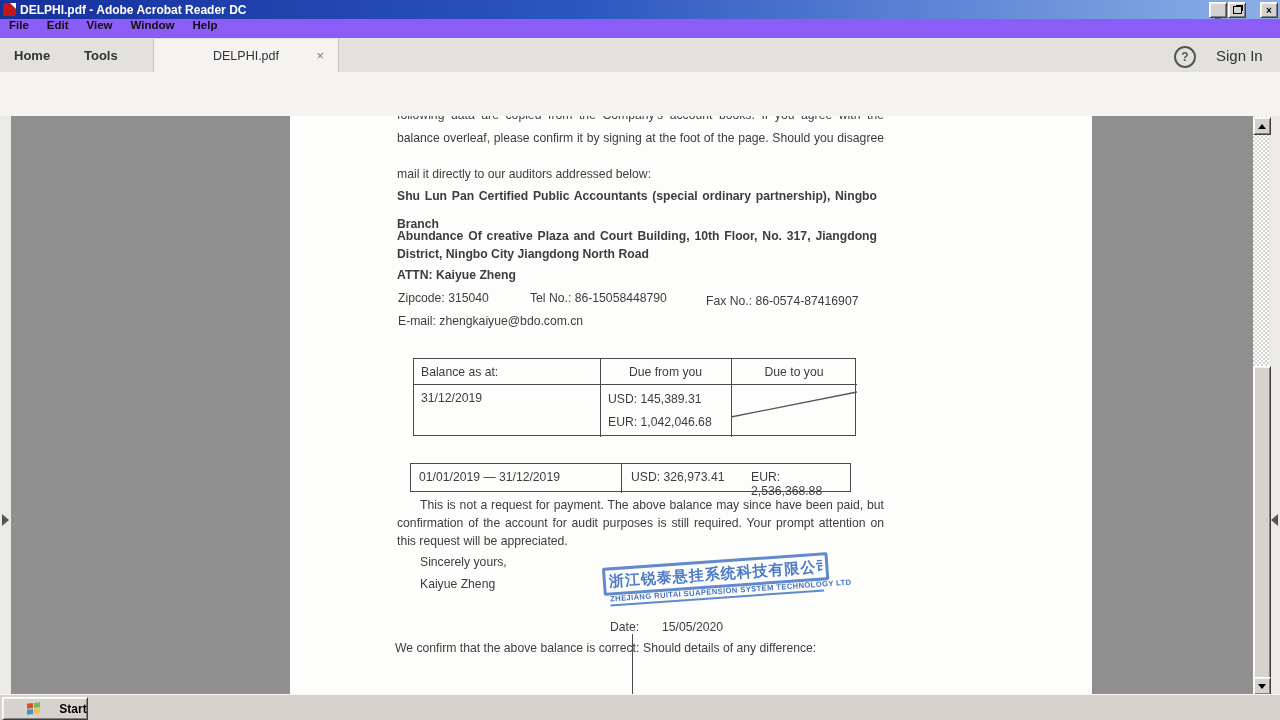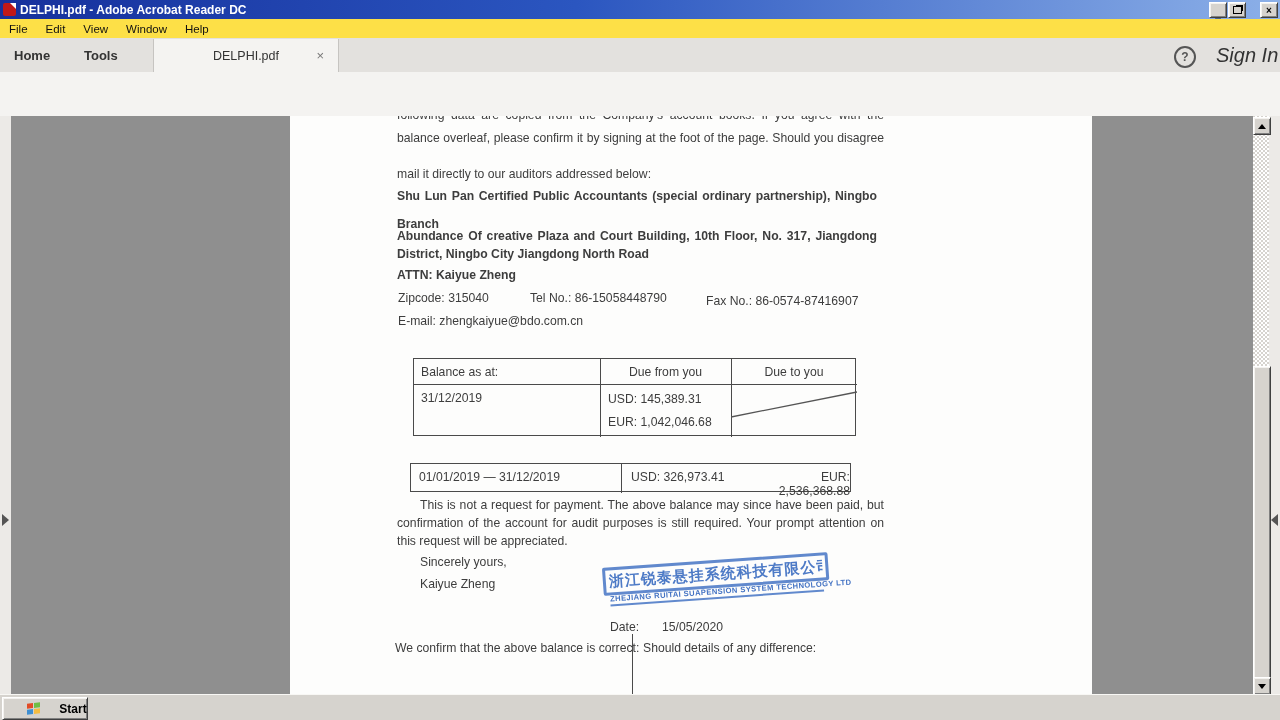--- a/index.html
+++ b/index.html
@@ -8,22 +8,22 @@
   
   #titlebar{left:0;top:0;width:1280px;height:19px;
     background:linear-gradient(90deg,#16309c 0%,#2b56c0 45%,#8cb0e8 100%);
     color:#fff;font-weight:bold;font-size:12px;display:flex;align-items:center;}
   .pdficon{width:13px;height:13px;margin:0 4px 0 3px;background:#c01818;border-radius:2px;position:relative;}
   .pdficon:before{content:"";position:absolute;right:0;top:0;border:3px solid #fff;
     border-left-color:transparent;border-bottom-color:transparent;}
   .winbtn{width:16px;height:14px;background:#d6d3ce;border:1px solid;border-color:#fff #404040 #404040 #fff;
     box-shadow:inset 1px 1px 0 #f4f2ef,inset -1px -1px 0 #808080;
     display:flex;align-items:center;justify-content:center;font-size:10px;font-weight:bold;color:#000;}
-  #menubar{left:0;top:19px;width:1280px;height:19px;background:#fde047;display:flex;align-items:center;
-    font-size:11.5px;color:#111;border-bottom:1px solid #e3e1de;}
+  #menubar{left:0;top:19px;width:1280px;height:19px;background:#8b5cf6;display:flex;
+    font-size:11.5px;color:#111;border-bottom:1px solid #e3e1de;font-weight:bold;}
   .menuitem{padding:0 9px;}
   #tabbar{left:0;top:39px;width:1280px;height:33px;background:#e3e1de;}
   .toptab{position:absolute;top:0;height:33px;display:flex;align-items:center;font-size:13px;color:#333;}
   #activetab{position:absolute;left:153px;top:0;width:184px;height:33px;background:#f4f3f1;
     border-left:1px solid #c6c4c1;border-right:1px solid #c6c4c1;display:flex;align-items:center;justify-content:center;
     font-size:12.5px;color:#333;}
   #toolbar{left:0;top:72px;width:1280px;height:44px;background:#f4f3f1;border-bottom:1px solid #a9a7a4;}
   .tbtn{position:absolute;top:84px;width:26px;height:26px;display:flex;align-items:center;justify-content:center;}
   .tsep{position:absolute;top:82px;width:1px;height:28px;background:#c9c7c4;}
   .tbox{position:absolute;background:#fff;border:1px solid #b4b2af;display:flex;align-items:center;
@@ -92,21 +92,21 @@
 
 <div id="tabbar" class="abs">
   <span class="toptab" style="left:14px;font-weight:bold;">Home</span>
   <span class="toptab" style="left:84px;font-weight:bold;">Tools</span>
   <div id="activetab">
     <span>DELPHI.pdf</span>
     <span style="position:absolute;right:14px;color:#777;font-size:13px;">×</span>
   </div>
   <span style="position:absolute;left:1174px;top:7px;width:18px;height:18px;border:2px solid #555;border-radius:50%;
     display:flex;align-items:center;justify-content:center;font-size:12px;font-weight:bold;color:#555;">?</span>
-  <span class="toptab" style="left:1216px;font-size:20px;font-style:italic;">Sign In</span>
+  <span class="toptab" style="left:1216px;font-size:15px;">Sign In</span>
 </div>
 
 <div id="toolbar" class="abs">
   <span class="tbtn" style="left:12px;">
     <svg width="21" height="21" viewBox="0 0 20 20" fill="none" stroke="#4d4d4d" stroke-width="1.4">
         <path d="M3 3h11l3 3v11H3z"></path>
         <path d="M6.5 3v5h7V3"></path>
         <rect x="6" y="11" width="8" height="6"></rect>
       </svg>
   </span>
@@ -259,21 +259,21 @@
       <svg class="abs" style="left:317px;top:25px;" width="126" height="53">
           <line x1="0" y1="33" x2="126" y2="8" stroke="#555" stroke-width="1.3"></line>
         </svg>
     </div>
 
 
     <div class="abs" style="left:120px;top:347px;width:441px;height:29px;border:1.5px solid #4a4a4a;box-sizing:border-box;">
       <div class="tline" style="left:210px;top:0;width:1px;height:29px;"></div>
       <div class="cell" style="left:8px;top:6px;">01/01/2019 — 31/12/2019</div>
       <div class="cell" style="left:220px;top:6px;">USD: 326,973.41</div>
-      <div class="cell" style="left:340px;top:6px;text-align:right;">EUR: 2,536,368.88</div>
+      <div class="cell" style="left:340px;top:6px;">EUR: 2,536,368.88</div>
     </div>
 
     <div class="jl" style="left:130px;top:381px;width:464px;">This is not a request for payment. The above balance may since have been paid, but</div>
     <div class="jl" style="left:107px;top:399px;">confirmation of the account for audit purposes is still required. Your prompt attention on</div>
     <div class="dl" style="left:107px;top:417px;">this request will be appreciated.</div>
 
     <div class="dl" style="left:130px;top:438px;">Sincerely yours,</div>
     <div class="dl" style="left:130px;top:460px;">Kaiyue Zheng</div>
 
     <div id="stamp">

